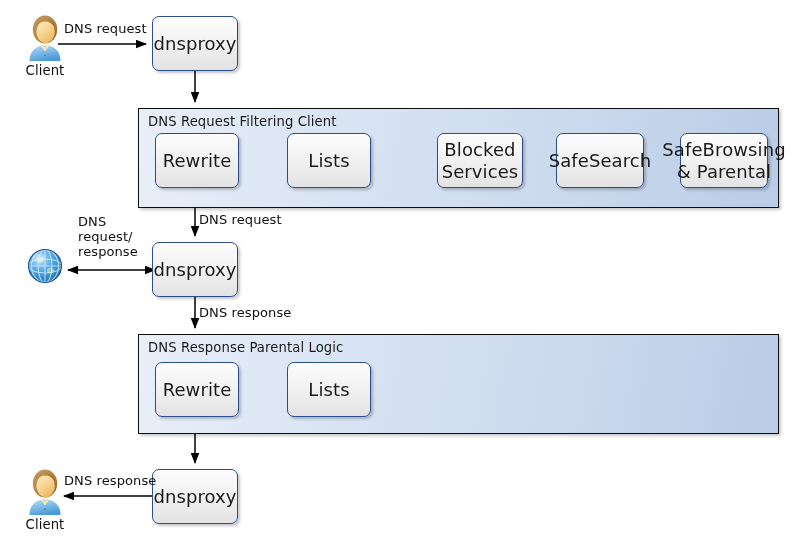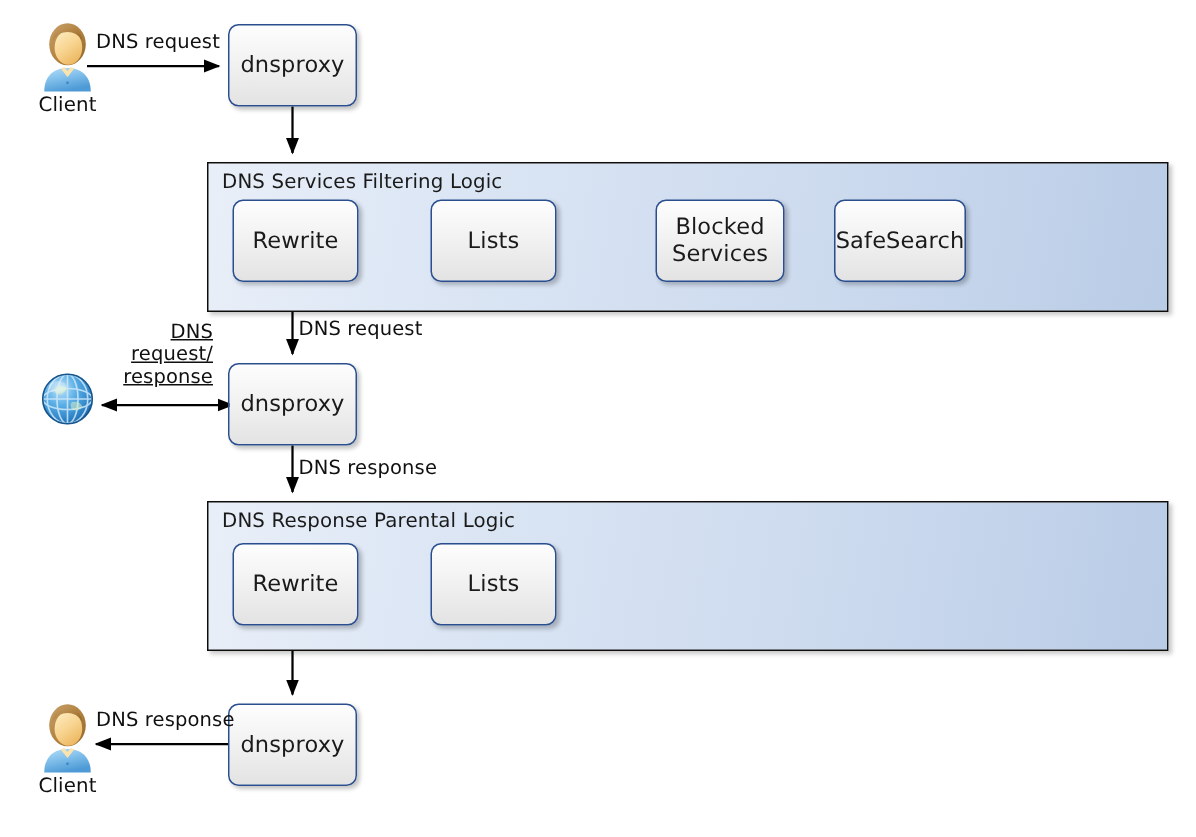--- a/index.html
+++ b/index.html
@@ -32,21 +32,21 @@
     box-sizing: border-box;
     border: 1.6px solid #2b4f8e;
     border-radius: 7px;
     background: linear-gradient(180deg, #fdfdfd 0%, #f4f4f4 38%, #e3e3e3 100%);
     box-shadow: 2px 2px 3px rgba(0,0,0,0.23);
     display: flex;
     align-items: center;
     justify-content: center;
     text-align: center;
     color: #1a1a1a;
-    font-size: 15px;
+    font-size: 18px;
     line-height: 1.18;
     letter-spacing: 0.1px;
   }
   .node span { display: block; padding: 0 3px; }
   .group {
     position: absolute;
     box-sizing: border-box;
     border: 1.4px solid #0d0d0d;
     background: linear-gradient(100deg, #e9eff8 0%, #dde7f5 22%, #ccdaee 65%, #b9cce6 100%);
     box-shadow: 2px 2px 3px rgba(0,0,0,0.22);
@@ -120,21 +120,21 @@
       <path d="M239,160 L281,160" marker-end="url(#ahs)"></path>
       <path d="M371,160 L411,160" marker-end="url(#ahs)"></path>
       <path d="M503,160 L542,160" marker-end="url(#ahs)"></path>
       <path d="M636,160 L674,160" marker-end="url(#ahs)"></path>
 
       <path d="M239,389 L281,389" marker-end="url(#ahs)"></path>
     </g>
   </svg>
 
   <div class="group" style="left:138px; top:108px; width:641px; height:100px;">
-    <div class="group-title">DNS Services Filtering Logic</div>
+    <div class="group-title">DNS Request Filtering Client</div>
   </div>
 
   <div class="group" style="left:138px; top:334px; width:641px; height:100px;">
     <div class="group-title">DNS Response Parental Logic</div>
   </div>
 
   <div class="node" style="left:152px; top:16px; width:86px; height:55px;">
     <span>dnsproxy</span>
   </div>
 
@@ -155,34 +155,37 @@
   </div>
 
   <div class="node" style="left:437px; top:133px; width:86px; height:55px;">
     <span class="multiline">Blocked<br>Services</span>
   </div>
 
   <div class="node" style="left:556px; top:133px; width:88px; height:55px;">
     <span>SafeSearch</span>
   </div>
 
+  <div class="node" style="left:680px; top:133px; width:88px; height:55px;">
+    <span class="multiline">SafeBrowsing<br>&amp; Parental</span>
+  </div>
 
   <div class="node" style="left:155px; top:362px; width:84px; height:55px;">
     <span>Rewrite</span>
   </div>
 
   <div class="node" style="left:287px; top:362px; width:84px; height:55px;">
     <span>Lists</span>
   </div>
 
   <div class="edge-label" style="left:64px; top:21px;">DNS request</div>
 
   <div class="edge-label" style="left:199px; top:212px;">DNS request</div>
 
-  <div class="edge-label" style="left:64px; top:214px; width:78px; text-align:right;text-decoration:underline;">DNS<br>request/<br>response</div>
+  <div class="edge-label" style="left:78px; top:214px; width:78px; text-align:left;">DNS<br>request/<br>response</div>
 
   <div class="edge-label" style="left:199px; top:305px;">DNS response</div>
 
   <div class="edge-label" style="left:64px; top:473px;">DNS response</div>
 
   <div class="actor" style="left:14px; top:14px;">
     <div class="icon-wrap">
       <svg width="44" height="48" viewBox="0 0 44 48">
         <defs>
           <linearGradient id="hairG" x1="0" y1="0" x2="1" y2="1">

